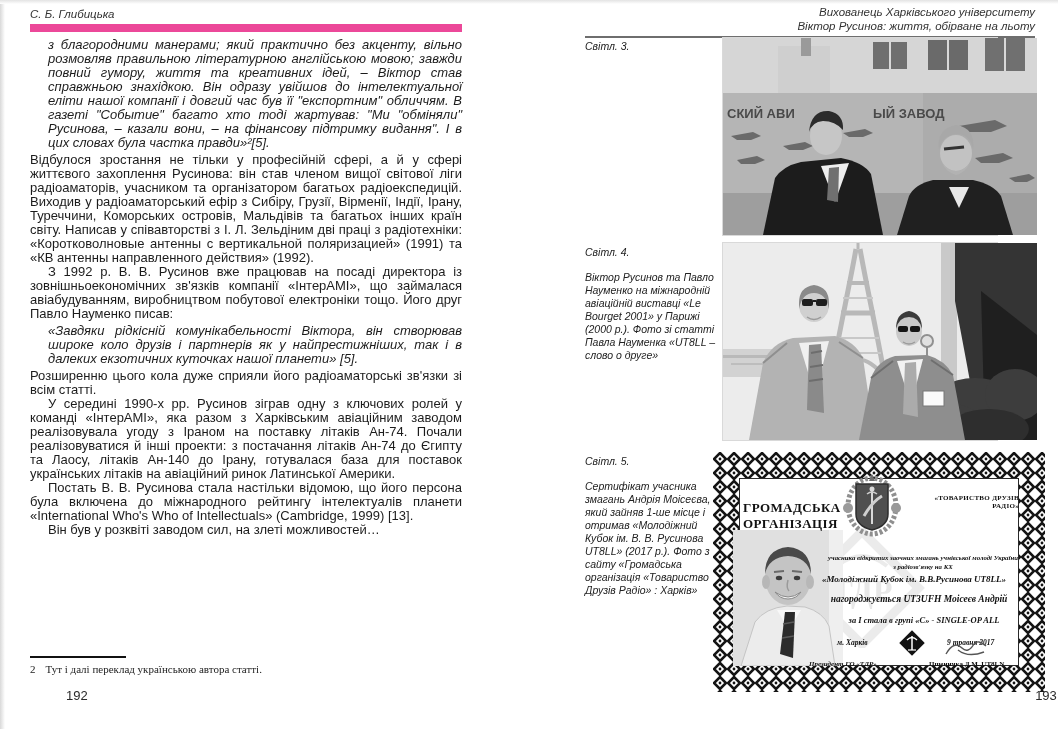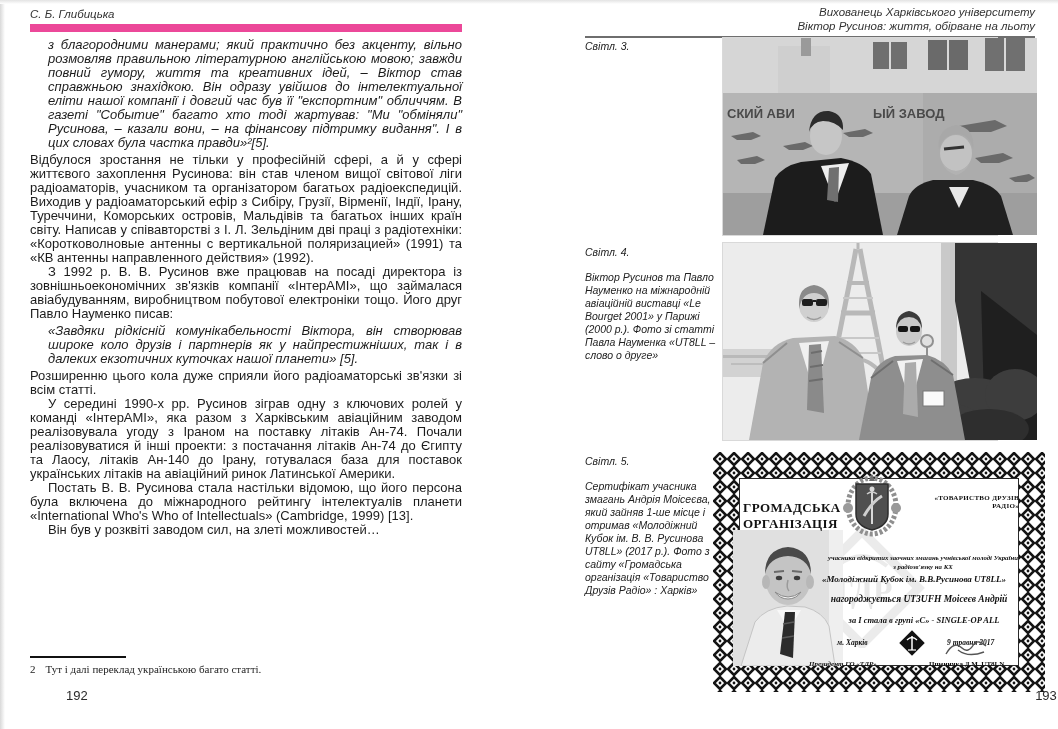--- a/index.html
+++ b/index.html
@@ -93,21 +93,21 @@
   <p class="indent">З 1992 р. В. В. Русинов вже працював на посаді директора із зовнішньоекономічних зв'язків компанії «ІнтерАМІ», що займалася авіабудуванням, виробництвом побутової електроніки тощо. Його друг Павло Науменко писав:</p>
   <div class="bquote mid">«Завдяки рідкісній комунікабельності Віктора, він створював широке коло друзів і партнерів як у найпрестижніших, так і в далеких екзотичних куточках нашої планети» [5].</div>
   <p>Розширенню цього кола дуже сприяли його радіоаматорські зв'язки зі всім статті.</p>
   <p class="indent">У середині 1990-х рр. Русинов зіграв одну з ключових ролей у команді «ІнтерАМІ», яка разом з Харківським авіаційним заводом реалізовувала угоду з Іраном на поставку літаків Ан-74. Почали реалізовуватися й інші проекти: з постачання літаків Ан-74 до Єгипту та Лаосу, літаків Ан-140 до Ірану, готувалася база для поставок українських літаків на авіаційний ринок Латинської Америки.</p>
   <p class="indent">Постать В. В. Русинова стала настільки відомою, що його персона була включена до міжнародного рейтингу інтелектуалів планети «International Who's Who of Intellectuals» (Cambridge, 1999) [13].</p>
   <p class="indent">Він був у розквіті заводом сил, на злеті можливостей…</p>
 </div>
 
 <div class="footnote">
   <div class="fn-rule"></div>
-  <span class="fn-marker">2</span><span>Тут і далі переклад українською багато статті.</span>
+  <span class="fn-marker">2</span><span>Тут і далі переклад українською автора статті.</span>
 </div>
 <div class="pagenum left">192</div>
 
 <div class="running-head-right">
   <div>Вихованець Харківського університету</div>
   <div>Віктор Русинов: життя, обірване на льоту</div>
 </div>
 
 <div class="fig-caption" style="top:40px;">
   <div class="fig-label">Світл. 3.</div>

